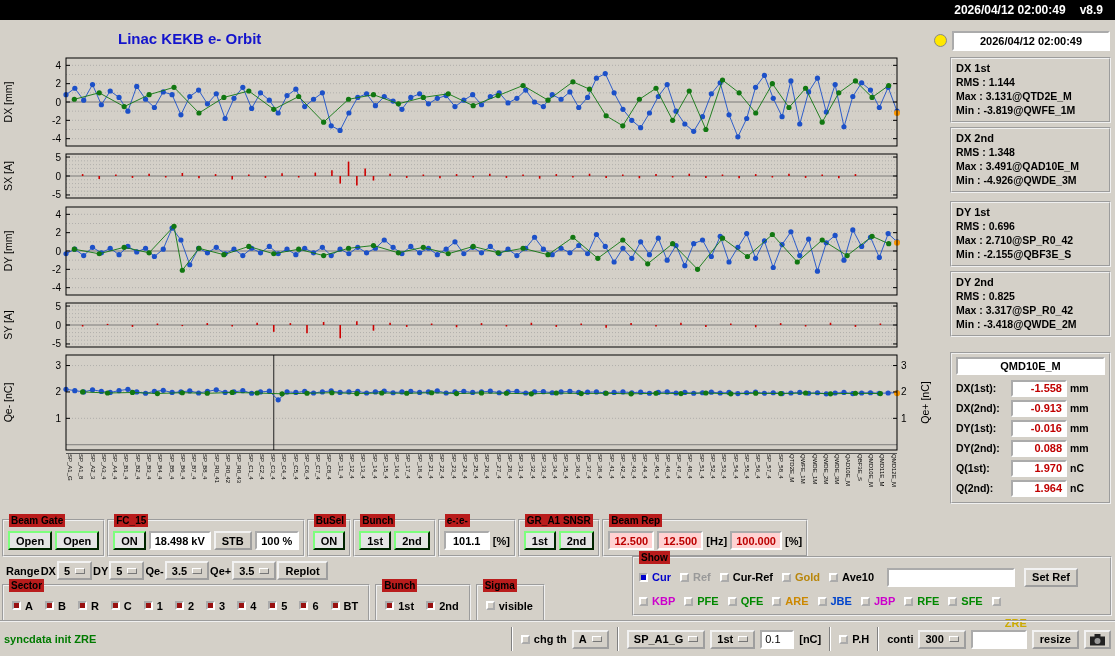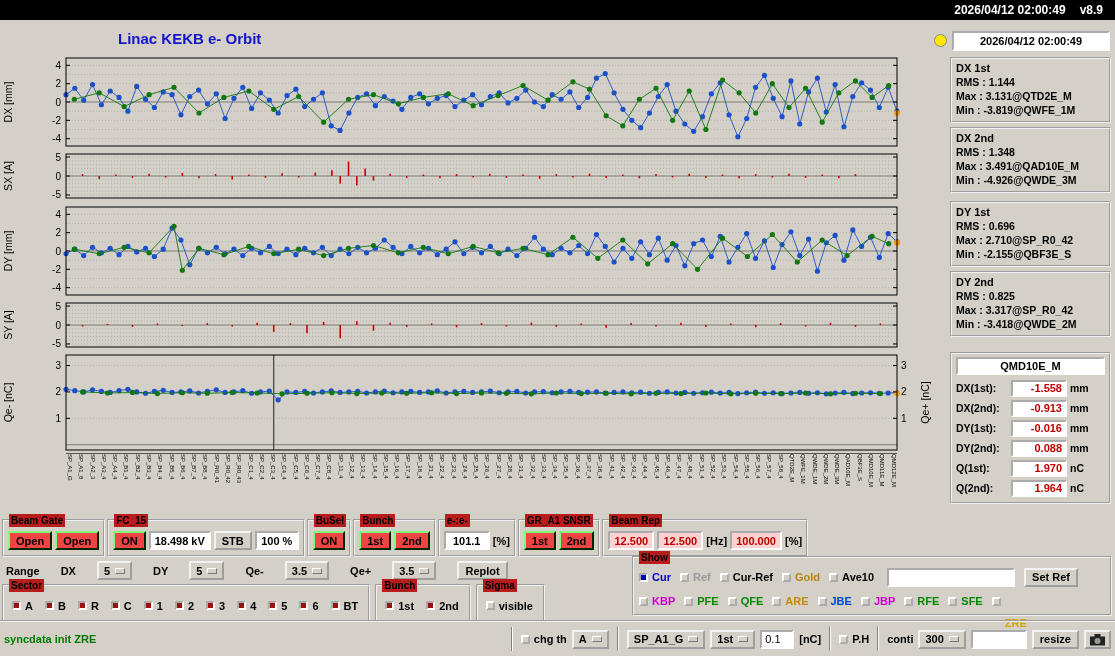--- a/index.html
+++ b/index.html
@@ -22,30 +22,30 @@
   .qmd-label{width:52px;font-weight:bold;font-size:10.5px}
   .qmd-val{width:56px;height:17px;border:2px inset #fff;background:#fff;color:#c00000;font-weight:bold;display:inline-flex;align-items:center;justify-content:flex-end;padding:0 3px}
   .qmd-unit{font-weight:bold;font-size:10.5px}
   
   .gb{position:relative;border:2px groove #f0f0f0;display:inline-flex;align-items:center;gap:3px;padding:8px 4px 3px;height:38px;white-space:nowrap}
   .gbt{position:absolute;top:-7px;left:5px;font-weight:bold;background:#b91c1c;padding:0 2px;font-size:10px;line-height:13px}
   .lb{font-size:11px;font-weight:bold}
   .fld{border:2px inset #fff;background:#fff;padding:1px 3px;font-size:11px;font-weight:bold;height:19px;display:inline-flex;align-items:center;justify-content:center}
   .fld.red{background:#ffd2d2;color:#bb0000}
   .btn{border:2px outset #f2f2f2;background:#d4d0c8;padding:1px 6px;font-size:11px;font-weight:bold;height:19px;display:inline-flex;align-items:center;justify-content:center;cursor:pointer}
-  .btn.green{background:#ef4444;border-color:#7dff7d #027a02 #027a02 #7dff7d}
+  .btn.green{background:#e5e5e5;border-color:#7dff7d #027a02 #027a02 #7dff7d}
   .btn.dark{background:#9a9a9a}
   .dd{border:2px outset #f2f2f2;background:#d4d0c8;padding:1px 5px;font-size:11px;font-weight:bold;height:19px;display:inline-flex;align-items:center;gap:5px;cursor:pointer}
   .ddi{width:10px;height:6px;border:1px solid;border-color:#fff #777 #777 #fff;background:#d4d0c8;display:inline-block}
   .chk-item{display:inline-flex;align-items:center;gap:4px;cursor:pointer}
   .chk{width:9px;height:9px;border:2px outset #fff;background:#d4d0c8;display:inline-block;flex:none}
   .chk.on{border-style:inset}
   .chk-lb{font-size:11px;font-weight:bold}
   #ctrl-row1{position:absolute;left:2px;top:519px;width:1112px;display:flex;gap:2px}
-  #range-row{position:absolute;left:6px;top:561px;display:flex;align-items:center;gap:21px}
+  #range-row{position:absolute;left:6px;top:561px;display:flex;align-items:center;gap:1px}
   #showbox{position:absolute;left:632px;top:556px;width:480px;height:60px;border:2px groove #f0f0f0;padding:7px 5px 2px}
   #show-row1,#show-row2{display:flex;align-items:center;gap:9px;height:24px}
   #ctrl-row3{position:absolute;left:2px;top:584px;display:flex;gap:5px}
   #statusbar{position:absolute;left:0;top:620px;width:1115px;height:36px;border-top:2px groove #f0f0f0;display:flex;align-items:center;gap:5px;padding:16px 4px}
   #status-msg{color:#007a00;font-weight:bold}
   .vsep{width:2px;height:24px;border-left:1px solid #808080;border-right:1px solid #fff;margin:0 3px}
   input.text{border:2px inset #fff;background:#fff;height:19px;font-size:11px;font-family:"Liberation Sans",sans-serif;padding:0 3px}
 </style>
 </head>
 <body>

